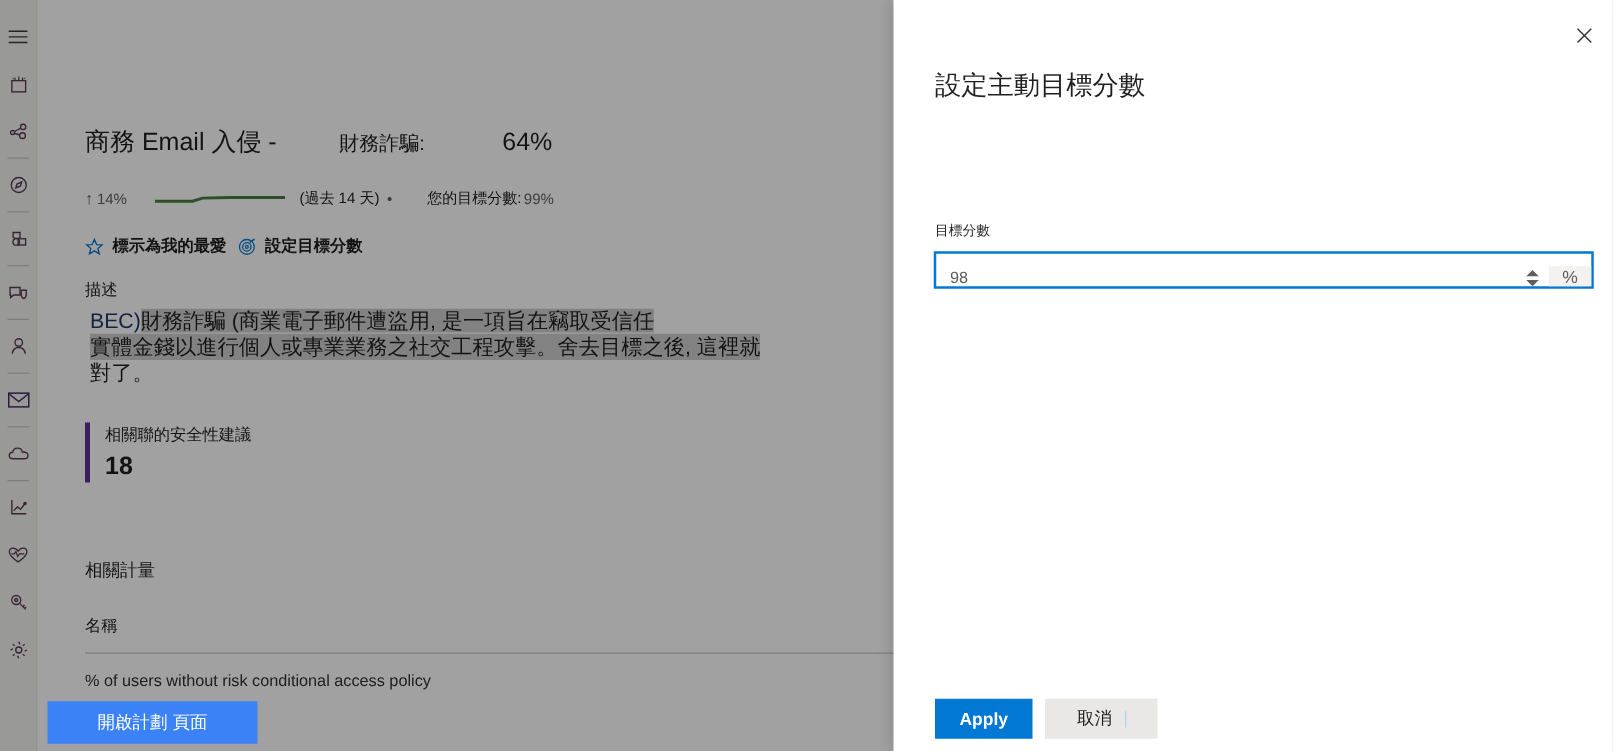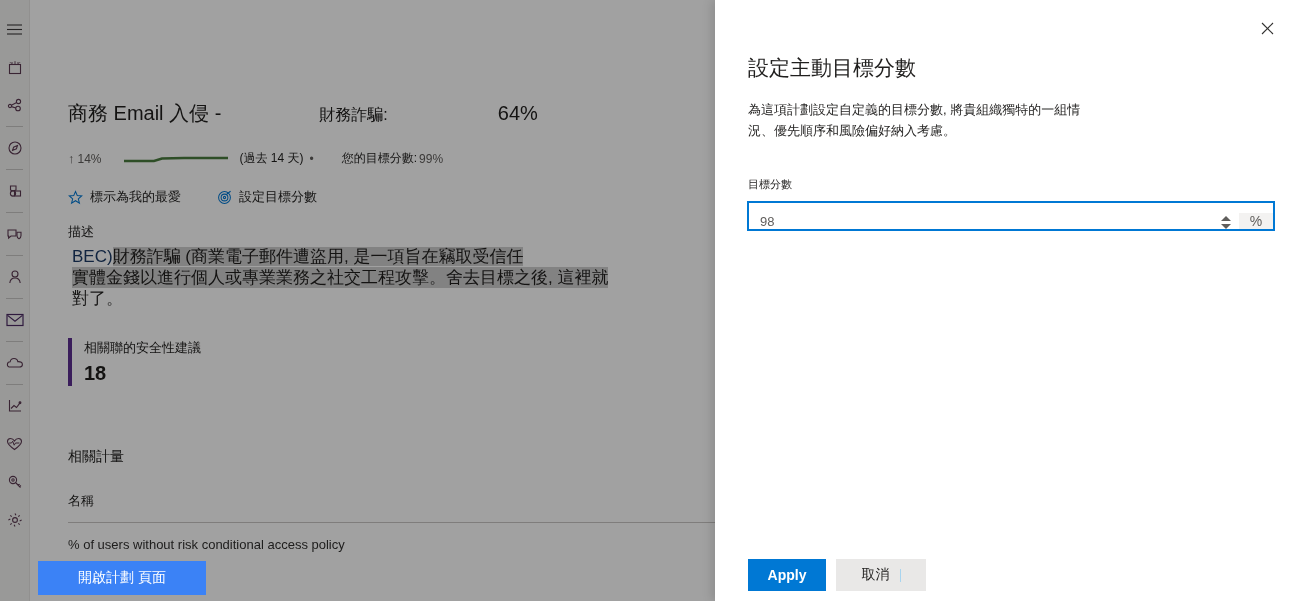--- a/index.html
+++ b/index.html
@@ -72,21 +72,20 @@
     overflow: hidden;
   }
 
   .hdr-row {
     position: absolute;
     left: 38px;
     top: 100px;
     right: 10px;
     display: flex;
     align-items: baseline;
-    gap: 48px;
   }
   .hdr-title {
     font-size: 20px;
     color: #201f1e;
     font-weight: 400;
     white-space: nowrap;
   }
   .hdr-sub {
     font-size: 16px;
     color: #201f1e;
@@ -120,21 +119,22 @@
   .dotsep { margin: 0 6px; color: #605e5c; }
   .target-lab { color: #201f1e; margin-left: 22px; }
   .target-val { color: #605e5c; margin-left: 2px; }
 
   .action-row {
     position: absolute;
     left: 38px;
     top: 188px;
     display: flex;
     align-items: center;
-    gap: 36px;
+    gap: 9px;
+    font-weight: bold;
   }
   .action-link {
     display: flex;
     align-items: center;
     gap: 7px;
     font-size: 13px;
     color: #201f1e;
     cursor: pointer;
     white-space: nowrap;
   }
@@ -518,21 +518,20 @@
   <div class="panel">
 
     <button class="panel-close" title="關閉">
       <svg width="13" height="13" viewBox="0 0 13 13" fill="none" stroke="#323130" stroke-width="1.1">
         <line x1="1" y1="1" x2="12" y2="12"></line>
           <line x1="12" y1="1" x2="1" y2="12"></line>
       </svg>
     </button>
 
     <div class="panel-title">設定主動目標分數</div>
-    <div class="panel-desc">為這項計劃設定自定義的目標分數, 將貴組織獨特的一組情況、優先順序和風險偏好納入考慮。</div>
 
     <div class="field-label">目標分數</div>
     <div class="field-wrap">
       <input class="field-input" type="text" value="98" style="">
       <div class="spinner">
         <div class="spin-up"></div>
         <div class="spin-dn"></div>
       </div>
       <div class="suffix">%</div>
     </div>

